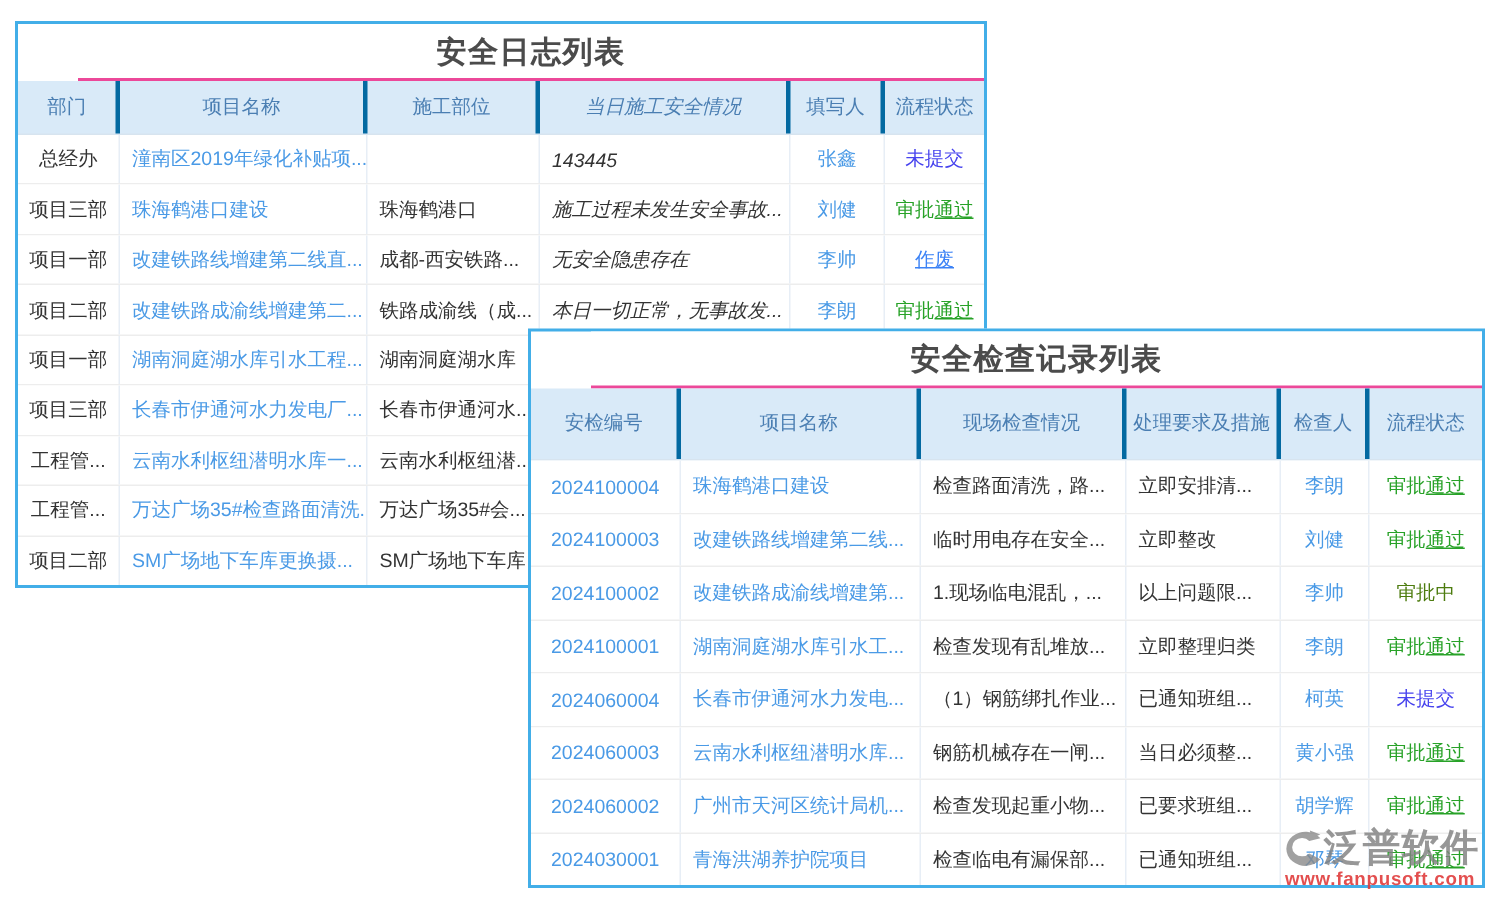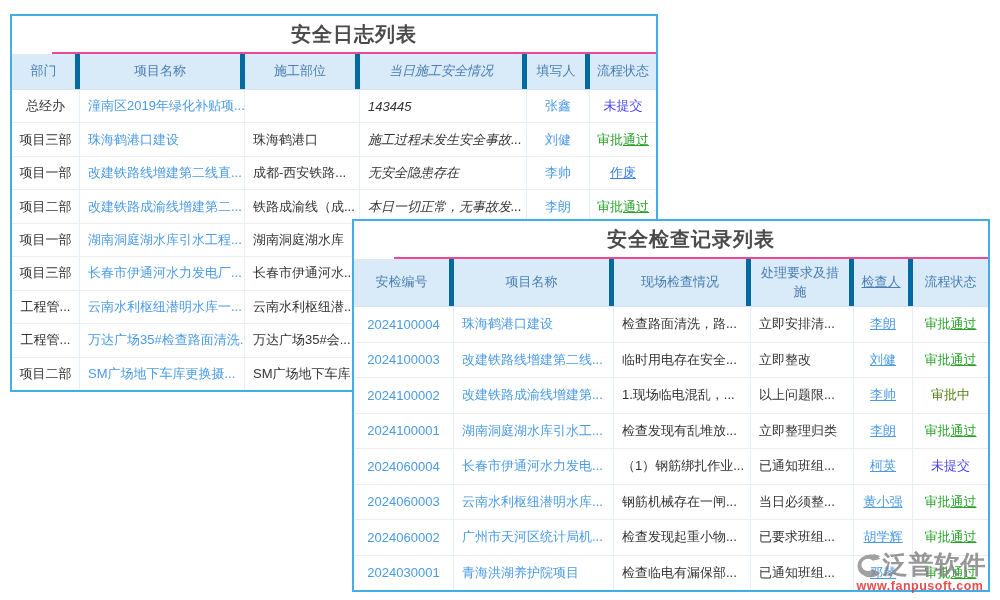--- a/index.html
+++ b/index.html
@@ -10,41 +10,41 @@
   #log-panel  { left:10px;  top:14px;  width:648px; height:378px; }
   #insp-panel { left:352px; top:219px; width:638px; height:373px; }
   .panel-title { height:38px; flex:0 0 38px; display:flex; align-items:center; justify-content:center;
     font-size:20px; font-weight:700; color:#4b4b4b; letter-spacing:1px;
     border-bottom:2px solid #ec4899; background:#fff;margin-left:40px; }
   .thead { display:flex; background:#d9eaf8; color:#4a7eb2; font-size:13px;
     border-bottom:1px solid #d7e4ef; }
   #log-panel  .thead { flex:0 0 36px; }
   #insp-panel .thead { flex:0 0 48px; }
   .hcell { display:flex; align-items:center; justify-content:center; text-align:center;
-    border-right:5px solid #0369a1; line-height:1.45; padding:0 4px; }
+    border-right:3px solid #0369a1; line-height:1.45; padding:0 4px; }
   .hcell:last-child { border-right:none; }
   .rows { display:flex; flex-direction:column; flex:1; }
   .trow { display:flex; flex:1; border-bottom:1px solid #ededed; background:#fff; }
   .trow:last-child { border-bottom:none; }
   .cell { display:flex; align-items:center; font-size:13px; color:#333;
     border-right:1px solid #e7eef6; padding:0 8px; overflow:hidden; white-space:nowrap; }
   .cell:last-child { border-right:none; }
   
   .t1c0{width:68px;  justify-content:center; padding:0 2px;}
   .t1c1{width:165px;}
   .t1c2{width:115px;}
   .t1c3{width:167px;font-style:italic;}
   .t1c4{width:63px;  justify-content:center; padding:0 2px;}
   .t1c5{width:66px;  justify-content:center; padding:0 2px;}
   
   .t2c0{width:100px; justify-content:center; padding:0 2px;}
   .t2c1{width:160px;}
   .t2c2{width:137px;}
   .t2c3{width:103px;}
-  .t2c4{width:59px;  justify-content:center; padding:0 2px;text-decoration:underline;}
+  .t2c4{width:59px;  justify-content:center; padding:0 2px;}
   .t2c5{width:75px;  justify-content:center; padding:0 2px;}
   .link { color:#4a9ae6; }
   .st-ok { color:#28a228; }
   .st-ok .und { text-decoration:underline; }
   .st-void { color:#3b82f6;text-decoration:underline; }
   .st-pending { color:#4d7c0f; }
   .st-unsubmit { color:#4743ee; }
   
   #watermark { position:absolute; left:846px; top:548px; width:148px; z-index:10;
     display:flex; flex-direction:column; align-items:center; pointer-events:none; }

